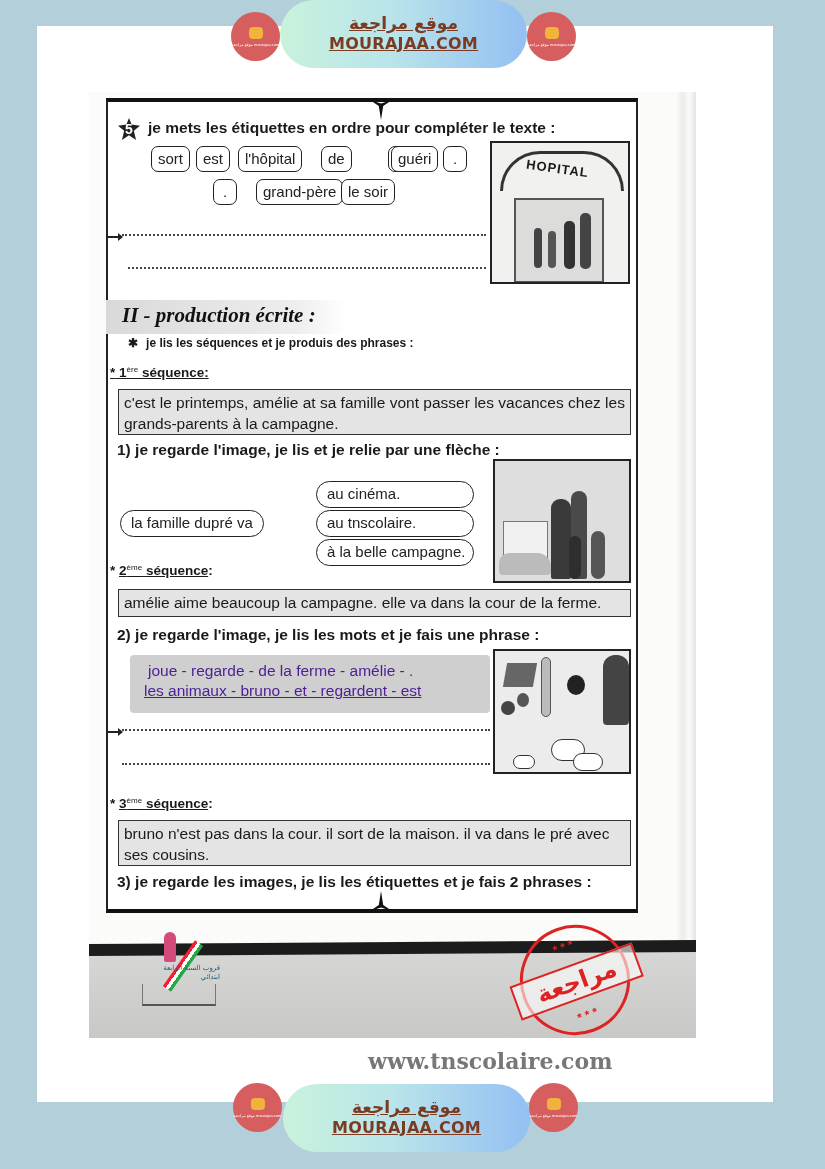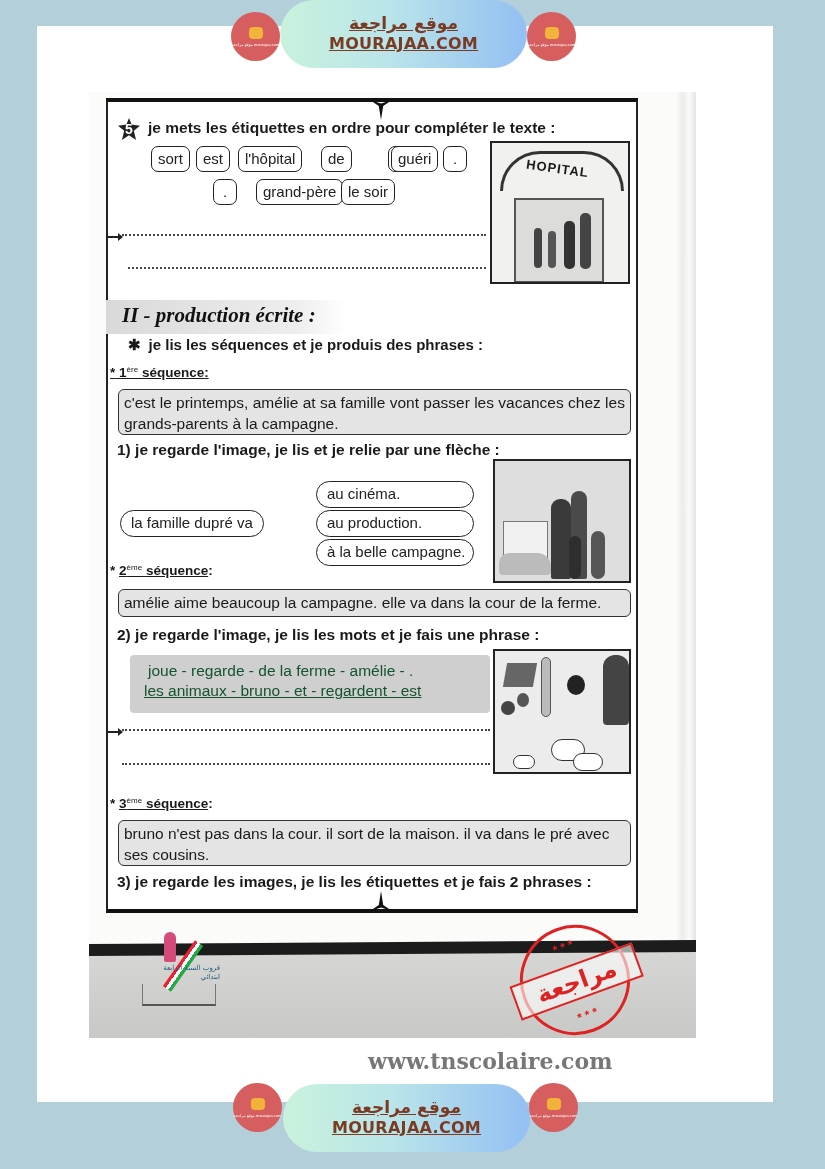--- a/index.html
+++ b/index.html
@@ -41,28 +41,28 @@
 
   .dots { position: absolute; height: 2px; border-bottom: 2px dotted #444; }
   .arrow { position: absolute; width: 12px; height: 2px; background: #222; }
   .arrow::after { content:""; position:absolute; right:-3px; top:-3px; border-left:5px solid #222; border-top:4px solid transparent; border-bottom:4px solid transparent; }
 
   .picture { position: absolute; border: 2px solid #222; background: #e9e9e7; overflow: hidden; }
 
   .section-title { position: absolute; left: -2px; top: 198px; width: 240px; height: 34px; background: linear-gradient(90deg,#d9d9d9,#eeeeee 80%,#fff); }
   .section-title span { position: absolute; left: 16px; top: 3px; font-family: "Liberation Serif", serif; font-weight: bold; font-style: italic; font-size: 21px; color: #111; }
 
-  .grey-box { position: absolute; border: 1.5px solid #333; border-radius: 6px; background: #e4e4e4; font-size: 15.5px; line-height: 21px; padding: 2px 5px; color: #1a1a1a; white-space: normal; }
+  .grey-box { position: absolute; border: 1.5px solid #333; border-radius: 0; background: #e4e4e4; font-size: 15.5px; line-height: 21px; padding: 2px 5px; color: #1a1a1a; white-space: normal; }
   .pill { position: absolute; height: 27px; border: 1.5px solid #222; border-radius: 14px; font-size: 15px; line-height: 24px; padding: 0 10px; background: #fff; color: #222; white-space: nowrap; }
 
   .seq-label { position: absolute; font-size: 13.5px; font-weight: bold; color: #1a1a1a; }
   .seq-label u { text-decoration: underline; }
   .seq-label sup { font-size: 8px; font-weight: normal; }
 
-  .words-box { position: absolute; left: 22px; top: 553px; width: 360px; height: 58px; background: #cfcfcf; border-radius: 4px; font-size: 15.5px; line-height: 20px; color: #14532d; padding: 6px 0 0 18px; }
+  .words-box { position: absolute; left: 22px; top: 553px; width: 360px; height: 58px; background: #cfcfcf; border-radius: 4px; font-size: 15.5px; line-height: 20px; color: #4c1d95; padding: 6px 0 0 18px; }
 
   .stamp { position: absolute; left: 520px; top: 925px; width: 110px; height: 110px; border: 3px solid #d22; border-radius: 50%; z-index: 2; transform: rotate(-20deg); }
   .stamp-band { position: absolute; left: -12px; top: 36px; width: 130px; height: 36px; border: 2px solid #d22; background: rgba(255,255,255,0.6); color: #d22; font-family: "DejaVu Sans", sans-serif; font-weight: bold; font-size: 24px; line-height: 32px; text-align: center; direction: rtl; }
   .stamp-dots { position: absolute; left: 0; width: 100%; text-align: center; color: #d22; font-size: 12px; font-weight: bold; }
 
   .group-logo { position: absolute; left: 140px; top: 928px; width: 80px; height: 90px; z-index: 2; }
   .group-logo .pencil { position: absolute; left: 38px; top: 10px; width: 10px; height: 56px; background: linear-gradient(90deg,#e23 0 33%,#fff 33% 66%,#2a4 66%); transform: rotate(35deg); }
   .group-logo .person { position: absolute; left: 24px; top: 4px; width: 12px; height: 30px; border-radius: 6px 6px 2px 2px; background: #d44a7a; }
   .group-logo .book { position: absolute; left: 2px; top: 56px; width: 74px; height: 22px; border-bottom: 2px solid #555; border-left: 1px solid #777; border-right: 1px solid #777; }
   .group-logo .caption { position: absolute; left: 8px; top: 36px; font-family: "DejaVu Sans", sans-serif; font-size: 7px; color: #1e5a7a; direction: rtl; line-height: 9px; }
@@ -120,34 +120,34 @@
       <div style="position:absolute;left:22px;top:55px;width:90px;height:85px;border:2px solid #555;background:#dcdcda;"></div>
       <div style="position:absolute;left:42px;top:85px;width:8px;height:40px;background:#444;border-radius:4px;"></div>
       <div style="position:absolute;left:56px;top:88px;width:8px;height:37px;background:#555;border-radius:4px;"></div>
       <div style="position:absolute;left:72px;top:78px;width:11px;height:48px;background:#333;border-radius:5px;"></div>
       <div style="position:absolute;left:88px;top:70px;width:11px;height:56px;background:#444;border-radius:5px;"></div>
     </div>
 
     <div class="section-title">
       <span>II - production écrite :</span>
     </div>
-    <div class="txt bold" style="left:20px;top:234px;font-size:15px;">
+    <div class="txt bold" style="left:20px;top:234px;font-size:12px;">
       <span style="margin-right:8px;">✱</span><span>je lis les séquences et je produis des phrases :</span>
     </div>
 
     <div class="seq-label" style="left:2px;top:262px;text-decoration:underline;">
       <span>*</span> <u><span>1</span><sup>ère</sup> <span>séquence</span></u>:
     </div>
     <div class="grey-box" style="left:10px;top:287px;width:513px;height:46px;">c'est le printemps, amélie at sa famille vont passer les vacances chez les grands-parents à la campagne.</div>
 
     <div class="txt bold" style="left:9px;top:339px;font-size:15.5px;">1) je regarde l'image, je lis et je relie par une flèche :</div>
 
     <div class="pill" style="left:12px;top:408px;">la famille dupré va</div>
     <div class="pill" style="left:208px;top:379px;width:158px;">au cinéma.</div>
-    <div class="pill" style="left:208px;top:408px;width:158px;">au production.</div>
+    <div class="pill" style="left:208px;top:408px;width:158px;">au tnscolaire.</div>
     <div class="pill" style="left:208px;top:437px;width:158px;">à la belle campagne.</div>
 
     <div class="picture" style="left:385px;top:357px;width:138px;height:124px;background:#dedede;">
       <div style="position:absolute;left:8px;top:60px;width:45px;height:40px;border:1px solid #777;background:#f1f1f1;"></div>
       <div style="position:absolute;left:4px;top:92px;width:52px;height:22px;border-radius:10px 14px 4px 4px;background:#bbb;"></div>
       <div style="position:absolute;left:56px;top:38px;width:20px;height:80px;background:#3a3a3a;border-radius:9px 9px 2px 2px;"></div>
       <div style="position:absolute;left:76px;top:30px;width:16px;height:88px;background:#4a4a4a;border-radius:8px 8px 2px 2px;"></div>
       <div style="position:absolute;left:74px;top:75px;width:12px;height:43px;background:#2e2e2e;border-radius:6px;"></div>
       <div style="position:absolute;left:96px;top:70px;width:14px;height:48px;background:#555;border-radius:7px;"></div>
     </div>

